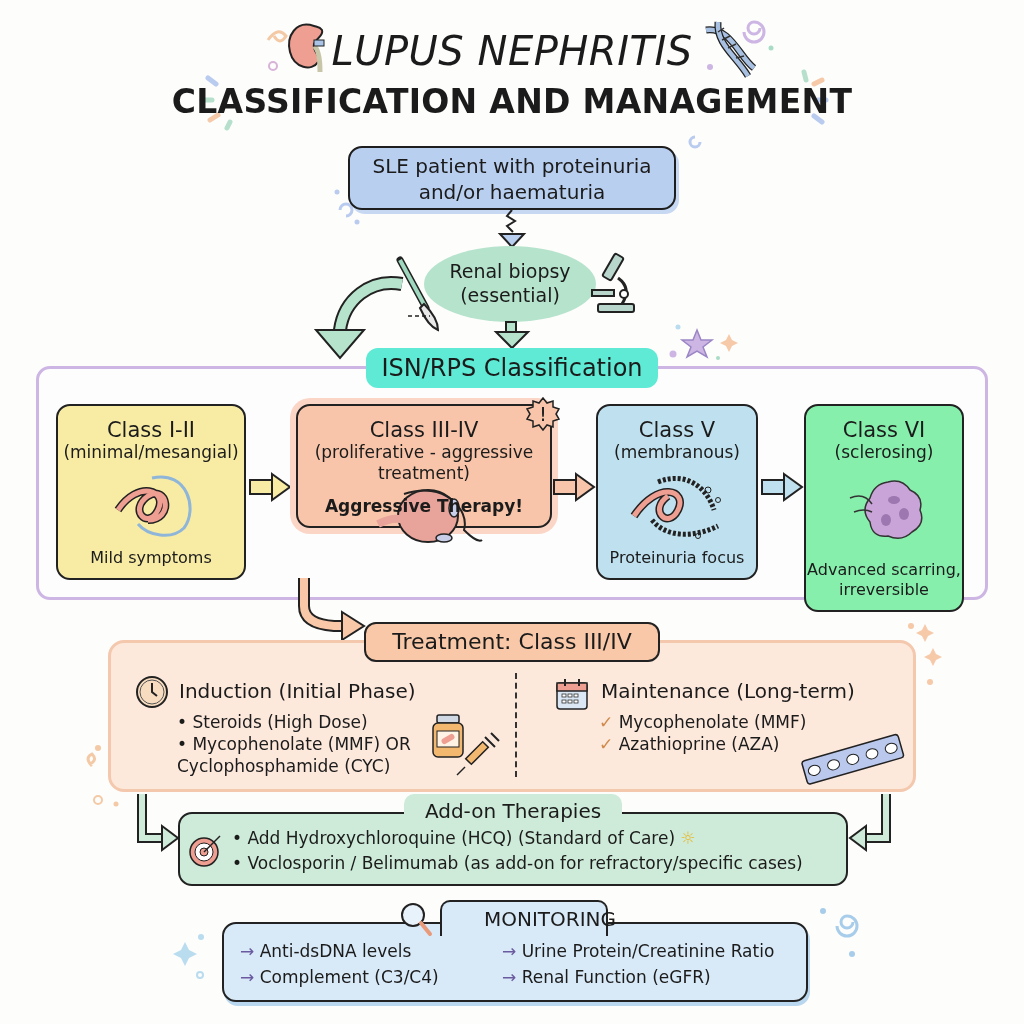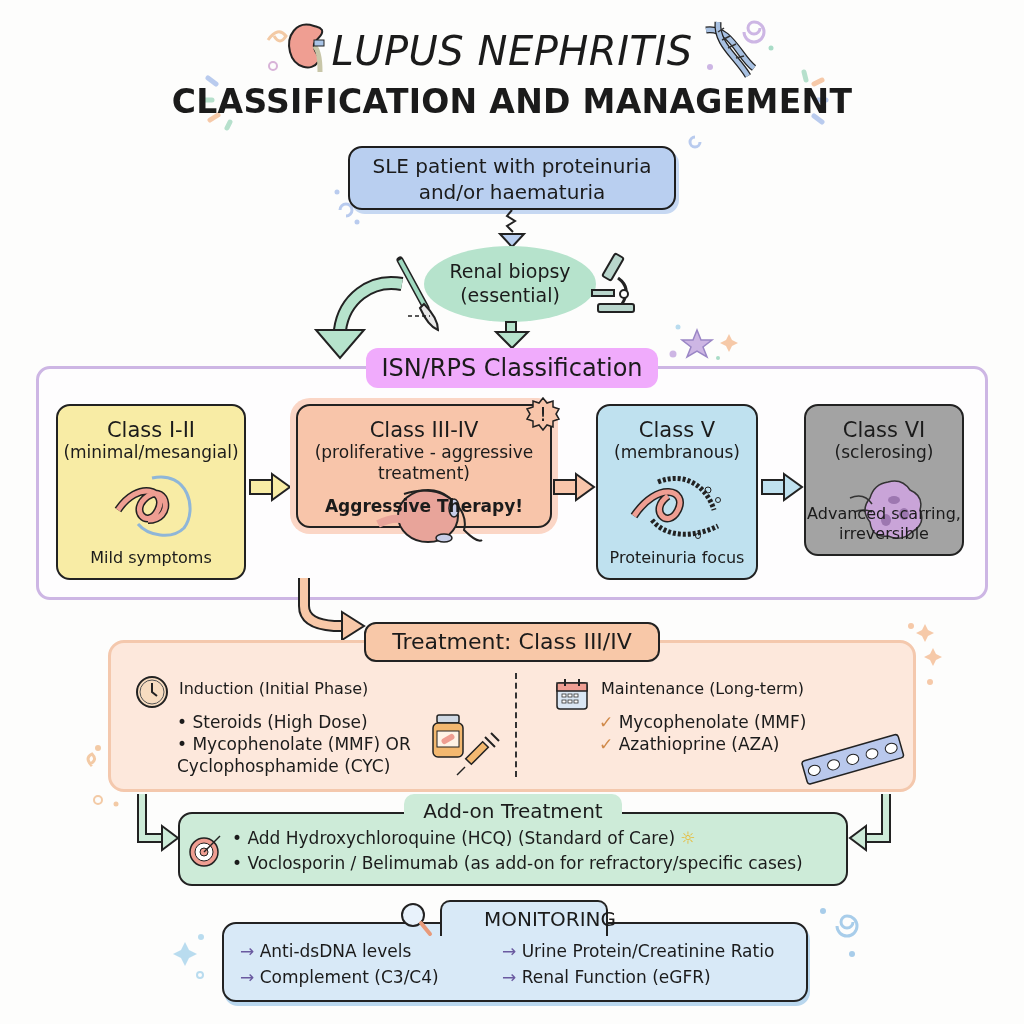--- a/index.html
+++ b/index.html
@@ -5,32 +5,32 @@
   * { box-sizing: border-box; margin: 0; padding: 0; }
   html, body { width: 1024px; height: 1024px; background: #fdfdfc; overflow: hidden; }
   body { position: relative; font-family: "DejaVu Sans", sans-serif; color: #1b1b1b; }
   .abs { position: absolute; }
   .title1 { left: 0; width: 1024px; top: 28px; text-align: center; font-size: 40px; letter-spacing: 0.5px; font-family: "DejaVu Sans", sans-serif; font-style: italic; }
   .title2 { left: 0; width: 1024px; top: 82px; text-align: center; font-size: 33px; letter-spacing: 0.3px; font-weight: bold; }
   .box { position: absolute; border: 2.5px solid #1e1e1e; border-radius: 14px; text-align: center; }
   .sle { left: 348px; top: 146px; width: 328px; height: 64px; background: #b9cff0; font-size: 20px; line-height: 26px; padding-top: 5px; box-shadow: 3px 4px 0 #c6d8f2; }
   .biopsy { left: 424px; top: 246px; width: 172px; height: 76px; background: #b6e3cc; border-radius: 50%; font-size: 19px; line-height: 24px; padding-top: 13px; text-align: center; }
   .classframe { left: 36px; top: 366px; width: 952px; height: 234px; border: 3px solid #cdb6e4; border-radius: 14px; background: #fefdfe; }
-  .isn { left: 366px; top: 348px; width: 292px; height: 40px; background: #f0abfc; border-radius: 12px; font-size: 24px; line-height: 40px; text-align: center; }
+  .isn { left: 366px; top: 348px; width: 292px; height: 40px; background: #5eead4; border-radius: 12px; font-size: 24px; line-height: 40px; text-align: center; }
   .cls { position: absolute; border: 2.5px solid #222; border-radius: 14px; text-align: center; }
   .cls .h { font-size: 21px; margin-top: 12px; }
   .cls .s { font-size: 17px; line-height: 21px; }
   .cls .f { position: absolute; bottom: 10px; left: 0; right: 0; font-size: 16px; line-height: 20px; }
   .c12 { left: 56px; top: 404px; width: 190px; height: 176px; background: #f8eca5; }
   .c34 { left: 296px; top: 404px; width: 256px; height: 124px; background: #f8c5aa; box-shadow: 0 0 0 6px #fbd6c6; }
   .c5 { left: 596px; top: 404px; width: 162px; height: 176px; background: #bfe1ef; }
-  .c6 { left: 804px; top: 404px; width: 160px; height: 152px; background: #a3a3a3; }
+  .c6 { left: 804px; top: 404px; width: 160px; height: 208px; background: #86efac; }
   .treatbox { left: 108px; top: 640px; width: 808px; height: 152px; background: #fde8dc; border: 3px solid #f4c8ad; border-radius: 16px; }
   .treatlabel { left: 364px; top: 622px; width: 296px; height: 40px; background: #f8c8a8; border: 2.5px solid #222; border-radius: 12px; font-size: 22px; line-height: 36px; text-align: center; }
-  .phase { font-size: 16px; }
+  .phase { font-size: 20px; }
   .bul { font-size: 17px; line-height: 22px; }
   .addbox { left: 178px; top: 812px; width: 670px; height: 74px; background: #cdebd8; border: 2.5px solid #222; border-radius: 14px; }
   .addlabel { left: 404px; top: 794px; width: 218px; height: 34px; background: #cdebd8; border-radius: 10px 10px 0 0; font-size: 20px; line-height: 34px; text-align: center; }
   .addtext { font-size: 17px; line-height: 25px; }
   .monbox { left: 222px; top: 922px; width: 586px; height: 80px; background: #d8e9f7; border: 2.5px solid #222; border-radius: 14px; box-shadow: 2px 4px 0 #b9d7ee; }
   .monlabel { left: 440px; top: 900px; width: 168px; height: 36px; background: #d8e9f7; border: 2.5px solid #222; border-bottom: none; border-radius: 10px 10px 0 0; font-size: 20px; line-height: 34px; text-align: left; padding-left: 6px; }
   .mon { font-size: 17px; line-height: 26px; }
   .arrow-glyph { color: #6a5aa0; }
   svg { position: absolute; overflow: visible; }
 </style>
@@ -291,21 +291,21 @@
     <circle cx="16" cy="20" r="14" fill="#ef9e92" stroke="#222" stroke-width="1.5"></circle>
     <circle cx="16" cy="20" r="9" fill="#fff" stroke="#222" stroke-width="1"></circle>
     <circle cx="16" cy="20" r="4" fill="#ef9e92" stroke="#222" stroke-width="1"></circle>
     <path d="M16 20 L32 4" stroke="#222" stroke-width="1.5"></path>
   </svg>
   <div class="abs addtext" style="left:52px;top:12px;">
     <div>• <span>Add Hydroxychloroquine (HCQ) (Standard of Care)</span> <span style="color:#e8b830;">☼</span></div>
     <div>• <span>Voclosporin / Belimumab (as add-on for refractory/specific cases)</span></div>
   </div>
 </div>
-<div class="abs addlabel">Add-on Treatment</div>
+<div class="abs addlabel">Add-on Therapies</div>
 
 <div class="abs monbox">
   <div class="abs mon" style="left:16px;top:14px;">
     <div><span class="arrow-glyph">→</span> <span>Anti-dsDNA levels</span></div>
     <div><span class="arrow-glyph">→</span> <span>Complement (C3/C4)</span></div>
   </div>
   <div class="abs mon" style="left:278px;top:14px;">
     <div><span class="arrow-glyph">→</span> <span>Urine Protein/Creatinine Ratio</span></div>
     <div><span class="arrow-glyph">→</span> <span>Renal Function (eGFR)</span></div>
   </div>

